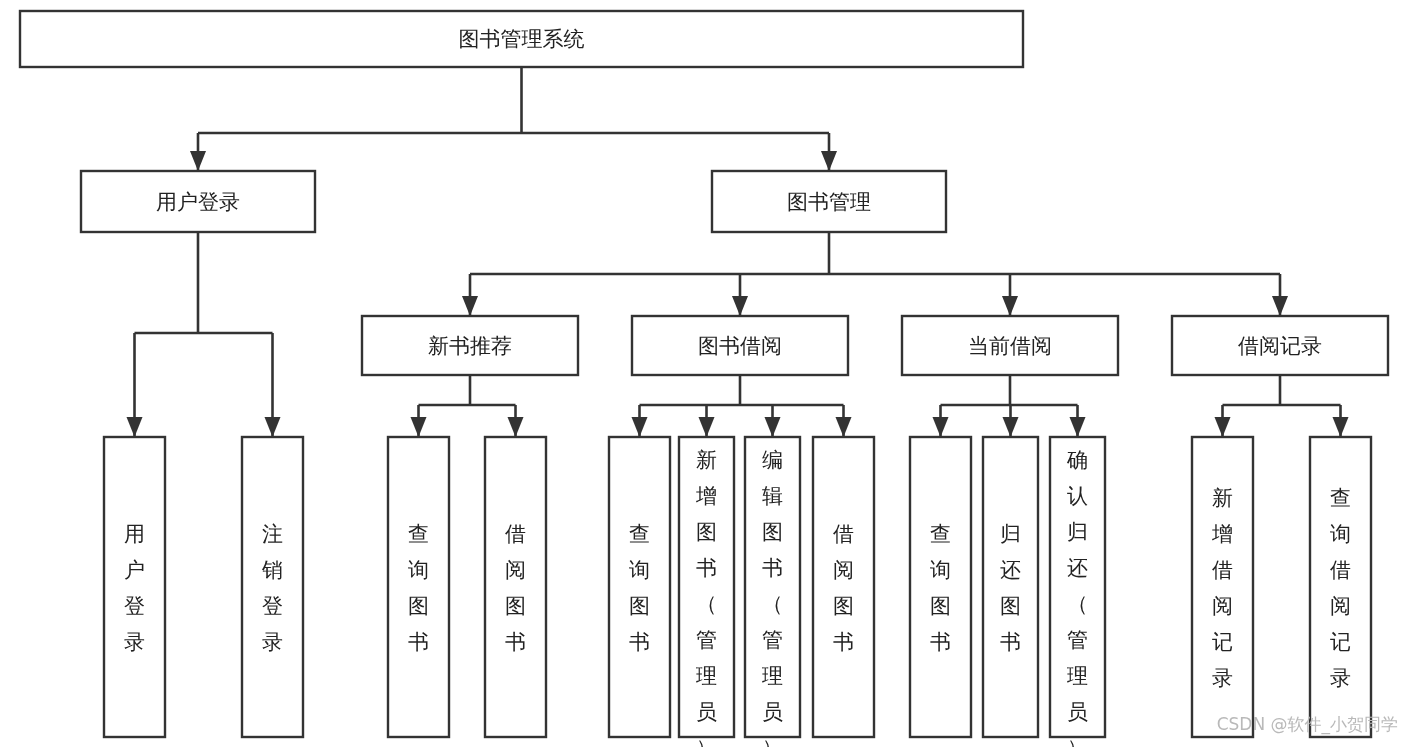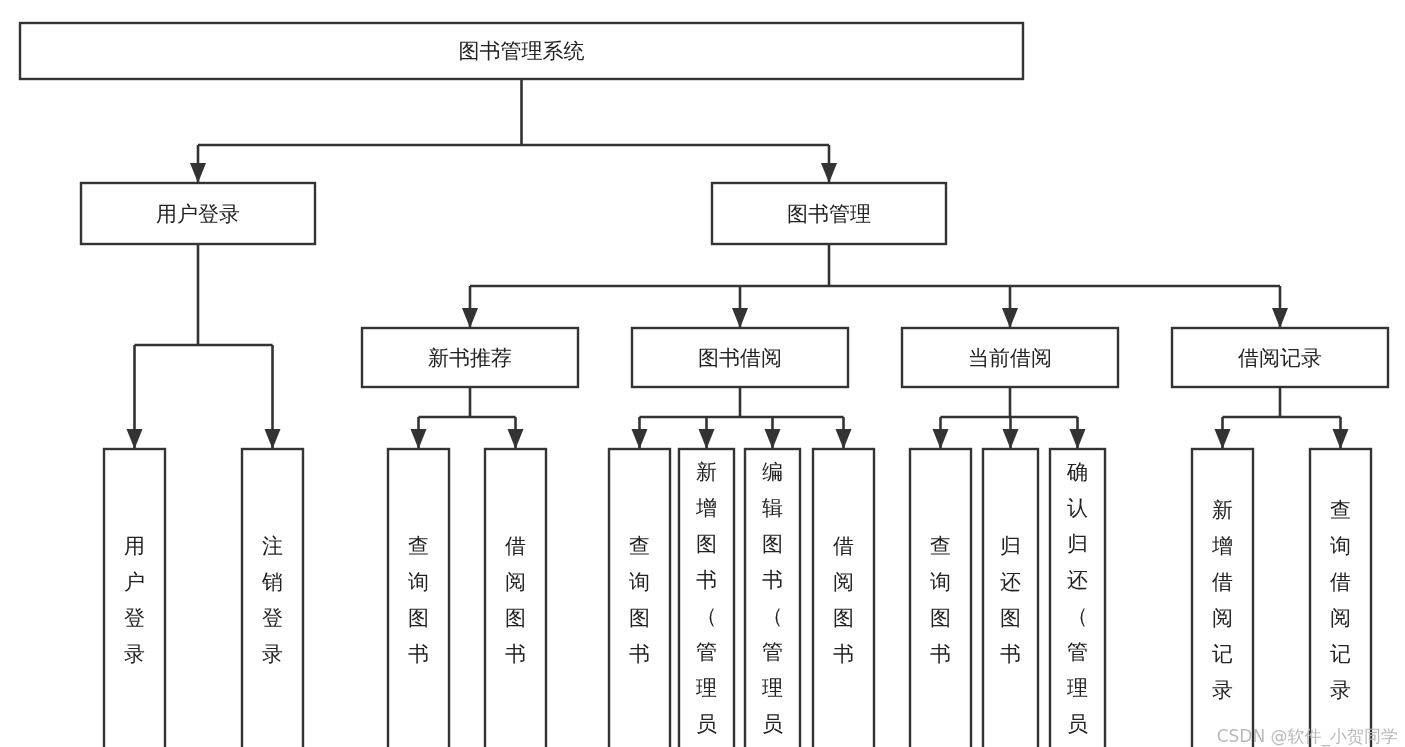--- a/index.html
+++ b/index.html
@@ -11,21 +11,21 @@
   body {
     width: 1405px;
     height: 747px;
     position: relative;
     overflow: hidden;
     font-family: "DejaVu Sans", "Liberation Sans", sans-serif;
   }
   #diagram-root {
     position: absolute;
     left: 0;
-    top: 12px;
+    top: 0;
     width: 1405px;
     height: 530px;
   }
   svg.diagram {
     display: block;
     width: 1405px;
     height: 747px;
     background: #ffffff;
   }
   .node-box {

